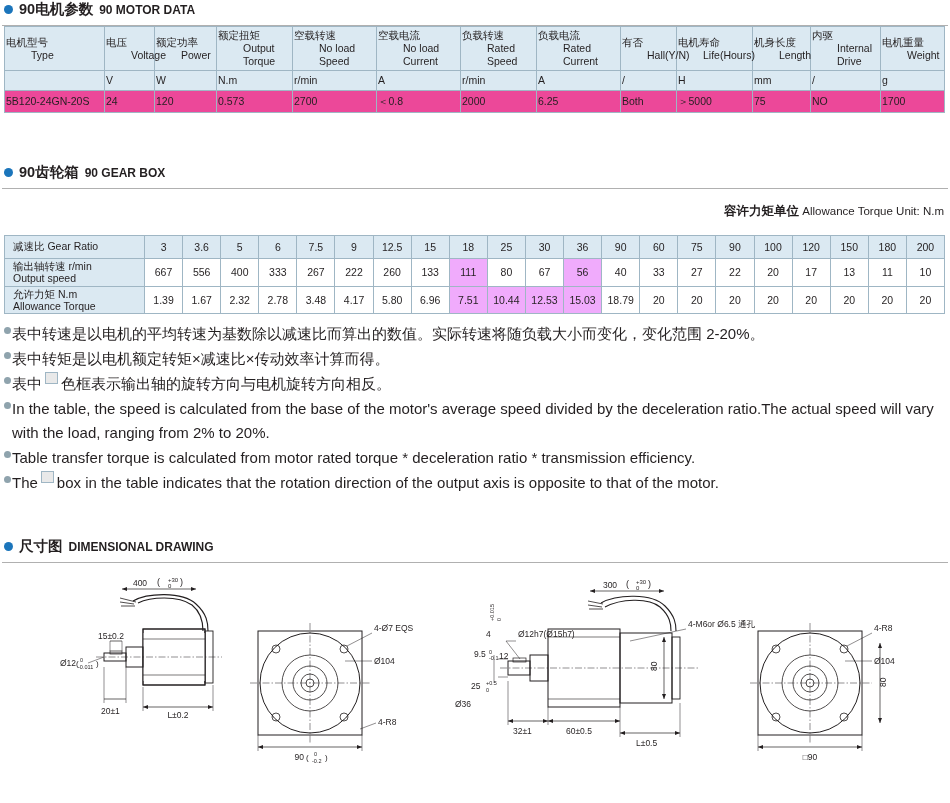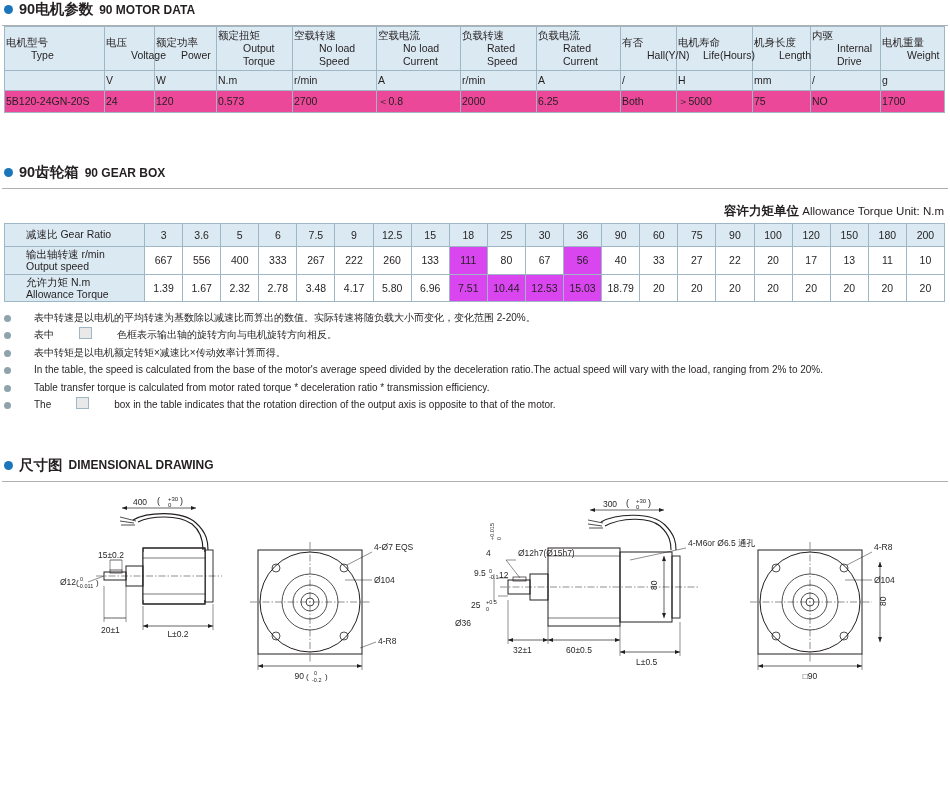--- a/index.html
+++ b/index.html
@@ -91,46 +91,46 @@
   table.gear td {
     border: 1px solid #9fb6c4;
     text-align: center;
     vertical-align: middle;
     font-size: 10.5px;
     height: 22px;
     padding: 1px;
   }
   table.gear td.rowhead {
     text-align: left;
-    padding-left: 21px;
+    padding-left: 8px;
     background: #dbe9f2;
     width: 140px;
     font-size: 10.5px;
   }
   table.gear tr.ratio td { background: #dbe9f2; height: 20px; }
   table.gear td.hl {
-    background: #d946ef;
+    background: #f0abfc;
   }
   .two-line { line-height: 1.15; margin-top: 24px; }
   .unit-note {
     text-align: right;
     width: 940px;
     margin-left: 4px;
     font-size: 12px;
-    padding-bottom: 3px;
+    padding-bottom: 15px;
   }
   .unit-note .cn { font-weight: bold; font-size: 12.5px; }
   .unit-note .en { font-size: 11.5px; }
   
   .notes { margin: 7px 0 0 4px; }
   .note {
     display: flex;
     align-items: flex-start;
-    gap: 23px;
-    font-size: 10px;
+    gap: 1px;
+    font-size: 15px;
     line-height: 1.55;
     padding: 1px 0;
   }
   .note .dot {
     width: 7px; height: 7px; border-radius: 50%;
     background: #8fa3ad; margin-top: 5px; flex: 0 0 auto;
   }
   .swatch-box {
     display: inline-block;
     width: 11px; height: 10px;
@@ -369,27 +369,27 @@
     </tbody>
   </table>
 
   <div class="notes">
     <div class="note">
       <span class="dot"></span>
       <span>表中转速是以电机的平均转速为基数除以减速比而算出的数值。实际转速将随负载大小而变化，变化范围 2-20%。</span>
     </div>
     <div class="note">
       <span class="dot"></span>
+      <span>表中转矩是以电机额定转矩×减速比×传动效率计算而得。</span>
+    </div>
+    <div class="note">
+      <span class="dot"></span>
       <span>表中</span>
       <span class="swatch-box"></span>
       <span>色框表示输出轴的旋转方向与电机旋转方向相反。</span>
-    </div>
-    <div class="note">
-      <span class="dot"></span>
-      <span>表中转矩是以电机额定转矩×减速比×传动效率计算而得。</span>
     </div>
     <div class="note">
       <span class="dot"></span>
       <span>In the table, the speed is calculated from the base of the motor's average speed  divided by the deceleration ratio.The actual speed will vary with the load, ranging from 2% to 20%.</span>
     </div>
     <div class="note">
       <span class="dot"></span>
       <span>Table transfer torque is calculated from motor rated torque * deceleration ratio * transmission efficiency.</span>
     </div>
     <div class="note">

